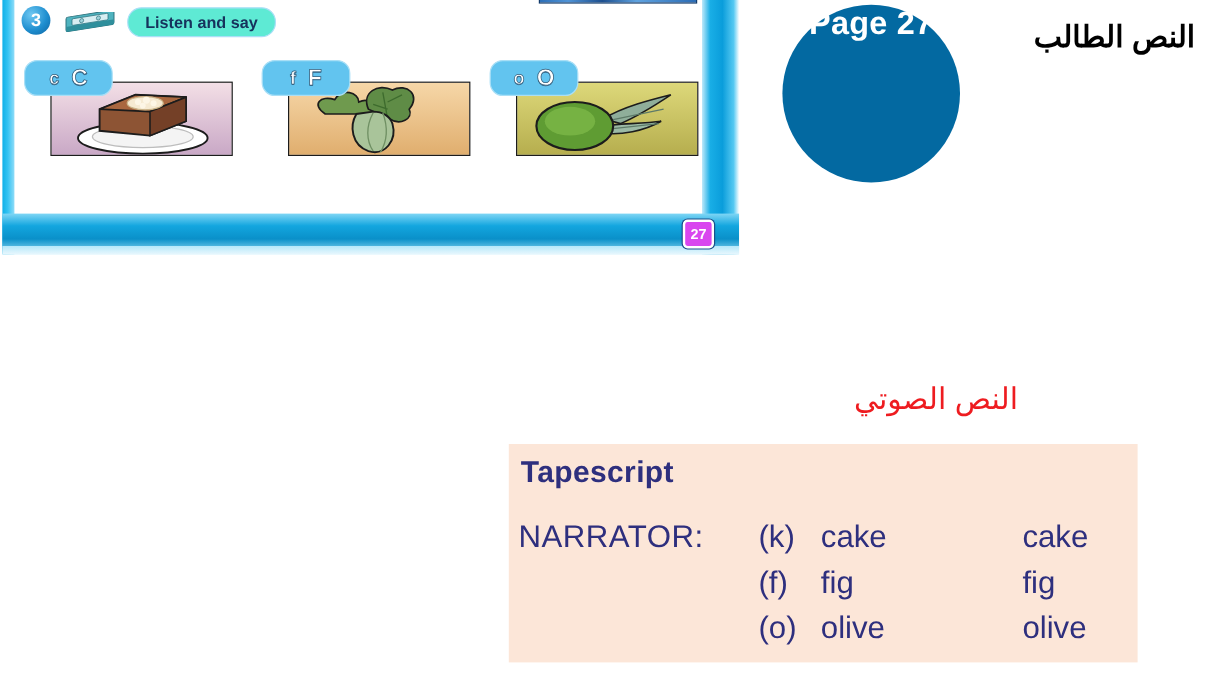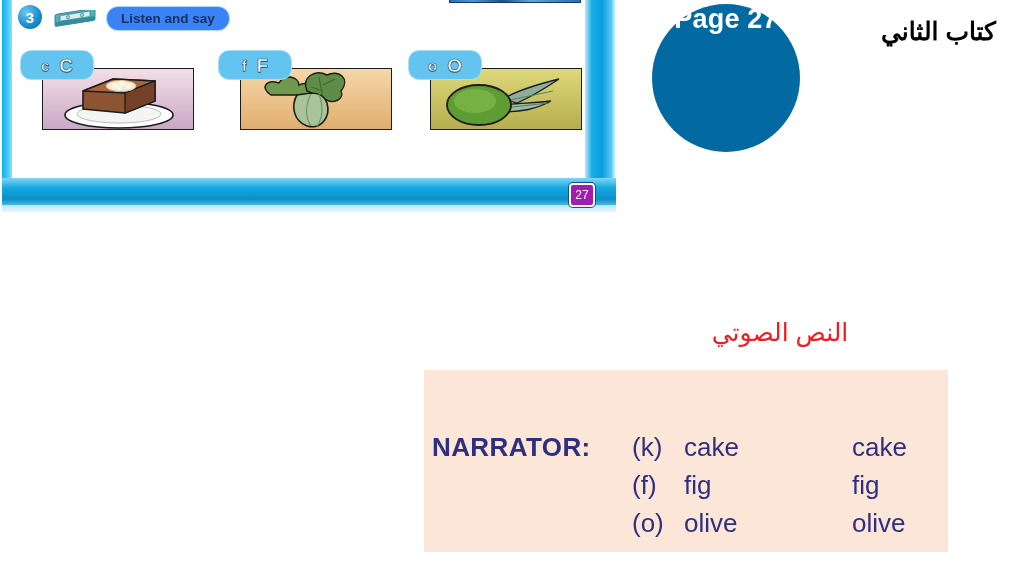--- a/index.html
+++ b/index.html
@@ -51,21 +51,21 @@
     color:#ffffff; font-weight:bold; font-size:15px;
     display:flex; align-items:center; justify-content:center;
     box-shadow:0 0 0 1.5px #ffffff;
   }
   .cassette-icon{
     position:absolute; left:52px; top:10px; width:46px; height:19px;
   }
   .pill-listen{
     position:absolute; left:106px; top:6px; height:23px;
     padding:0 14px;
-    background:#3b82f6; border:1.5px solid #a9dff6; border-radius:12px;
+    background:#5eead4; border:1.5px solid #a9dff6; border-radius:12px;
     color:#16325c; font-weight:bold; font-size:13.5px;
     display:flex; align-items:center; justify-content:center;
     white-space:nowrap;
   }
 
   
   .panel{ position:absolute; top:68px; width:152px; height:62px; }
   .panel .art{ position:absolute; inset:0; border:1.5px solid #1c1c1c; box-sizing:border-box; }
   .panel-1{ left:42px; }
   .panel-2{ left:240px; }
@@ -84,22 +84,22 @@
   }
   .letter-badge span{
     color:#ffffff; font-size:15px; font-weight:600;
     -webkit-text-stroke:0.6px #2a5a7a; text-shadow:0 1px 0 #3c6c8c;
     line-height:1;
   }
   .letter-badge span.big{ font-size:19px; }
 
   .page-badge{
     position:absolute; left:569px; top:183px; width:22px; height:20px;
-    background:#a21caf; border:2px solid #ffffff; border-radius:4px;
-    color:#ffffff; font-size:12px; font-weight:normal;
+    background:#d946ef; border:2px solid #ffffff; border-radius:4px;
+    color:#ffffff; font-size:12px; font-weight:bold;
     display:flex; align-items:center; justify-content:center;
     box-shadow:0 0 0 1px #1a4f8c;
   }
 
   
   #page-circle{
     position:absolute; left:652px; top:4px; width:148px; height:148px;
     background:#0369a1; border-radius:50%;
     display:flex; align-items:flex-start; justify-content:center;
   }
@@ -121,21 +121,21 @@
   #tapescript-box{
     position:absolute; left:424px; top:370px; width:524px; height:182px;
     background:#fce6d8; color:#2e2f7e; overflow:hidden;
   }
   .ts-title{
     position:absolute; left:10px; top:10px;
     font-size:25px; font-weight:bold; letter-spacing:.3px;
   }
   .ts-narrator{
     position:absolute; left:8px; top:62px;
-    font-size:26px; font-weight:700; letter-spacing:.4px;
+    font-size:26px; font-weight:400; letter-spacing:.4px;
   }
   .ts-rows{ position:absolute; left:208px; top:62px; }
   .ts-row{ display:flex; align-items:baseline; height:38px; font-size:26px; }
   .ts-tag{ width:52px; }
   .ts-word{ width:168px; }
   .ts-word2{ }
 </style>
 </head>
 <body>
 
@@ -217,26 +217,27 @@
   </div>
 
   <div class="page-badge">27</div>
 </div>
 
 <div id="page-circle">
   <span class="label">Page 27</span>
 </div>
 
 <div id="header-arabic">
-  <div>كتاب الثاني</div>
+  <div>النص الطالب</div>
 </div>
 
 <div id="tapescript-heading">النص الصوتي</div>
 
 <div id="tapescript-box">
+  <div class="ts-title">Tapescript</div>
   <div class="ts-narrator">NARRATOR:</div>
   <div class="ts-rows">
     <div class="ts-row">
       <span class="ts-tag">(k)</span>
       <span class="ts-word">cake</span>
       <span class="ts-word2">cake</span>
     </div>
     <div class="ts-row">
       <span class="ts-tag">(f)</span>
       <span class="ts-word">fig</span>

